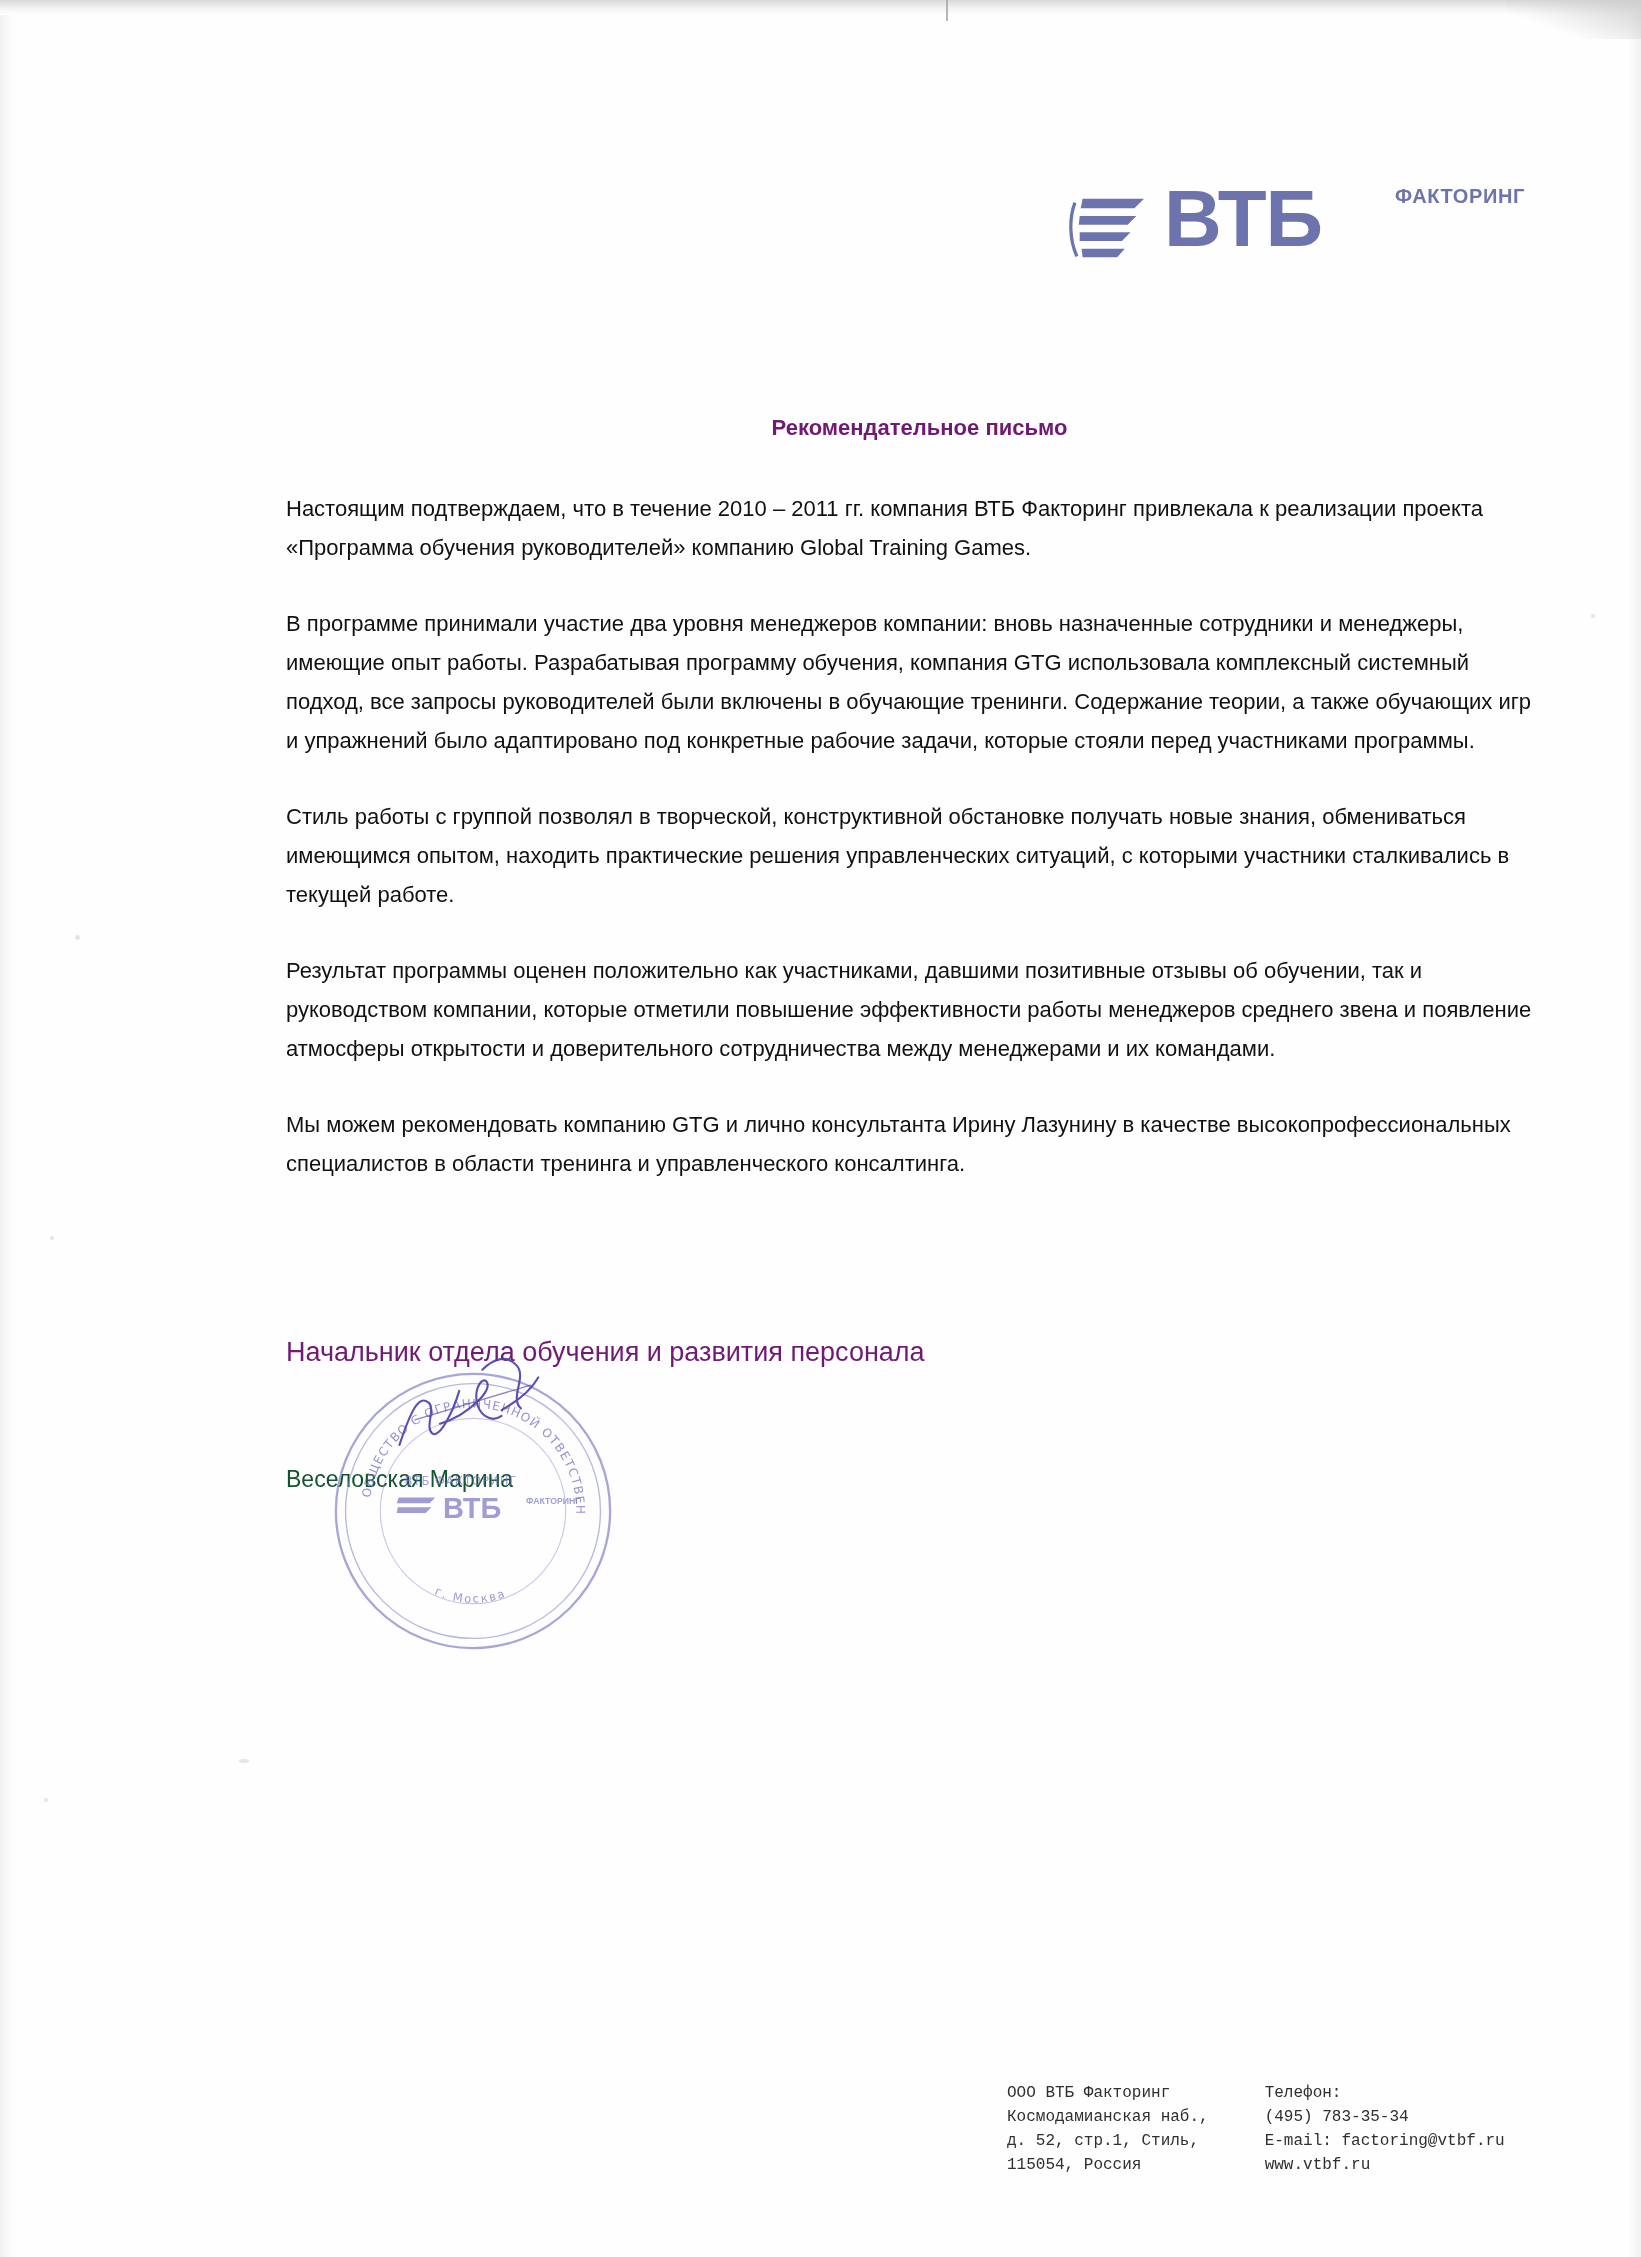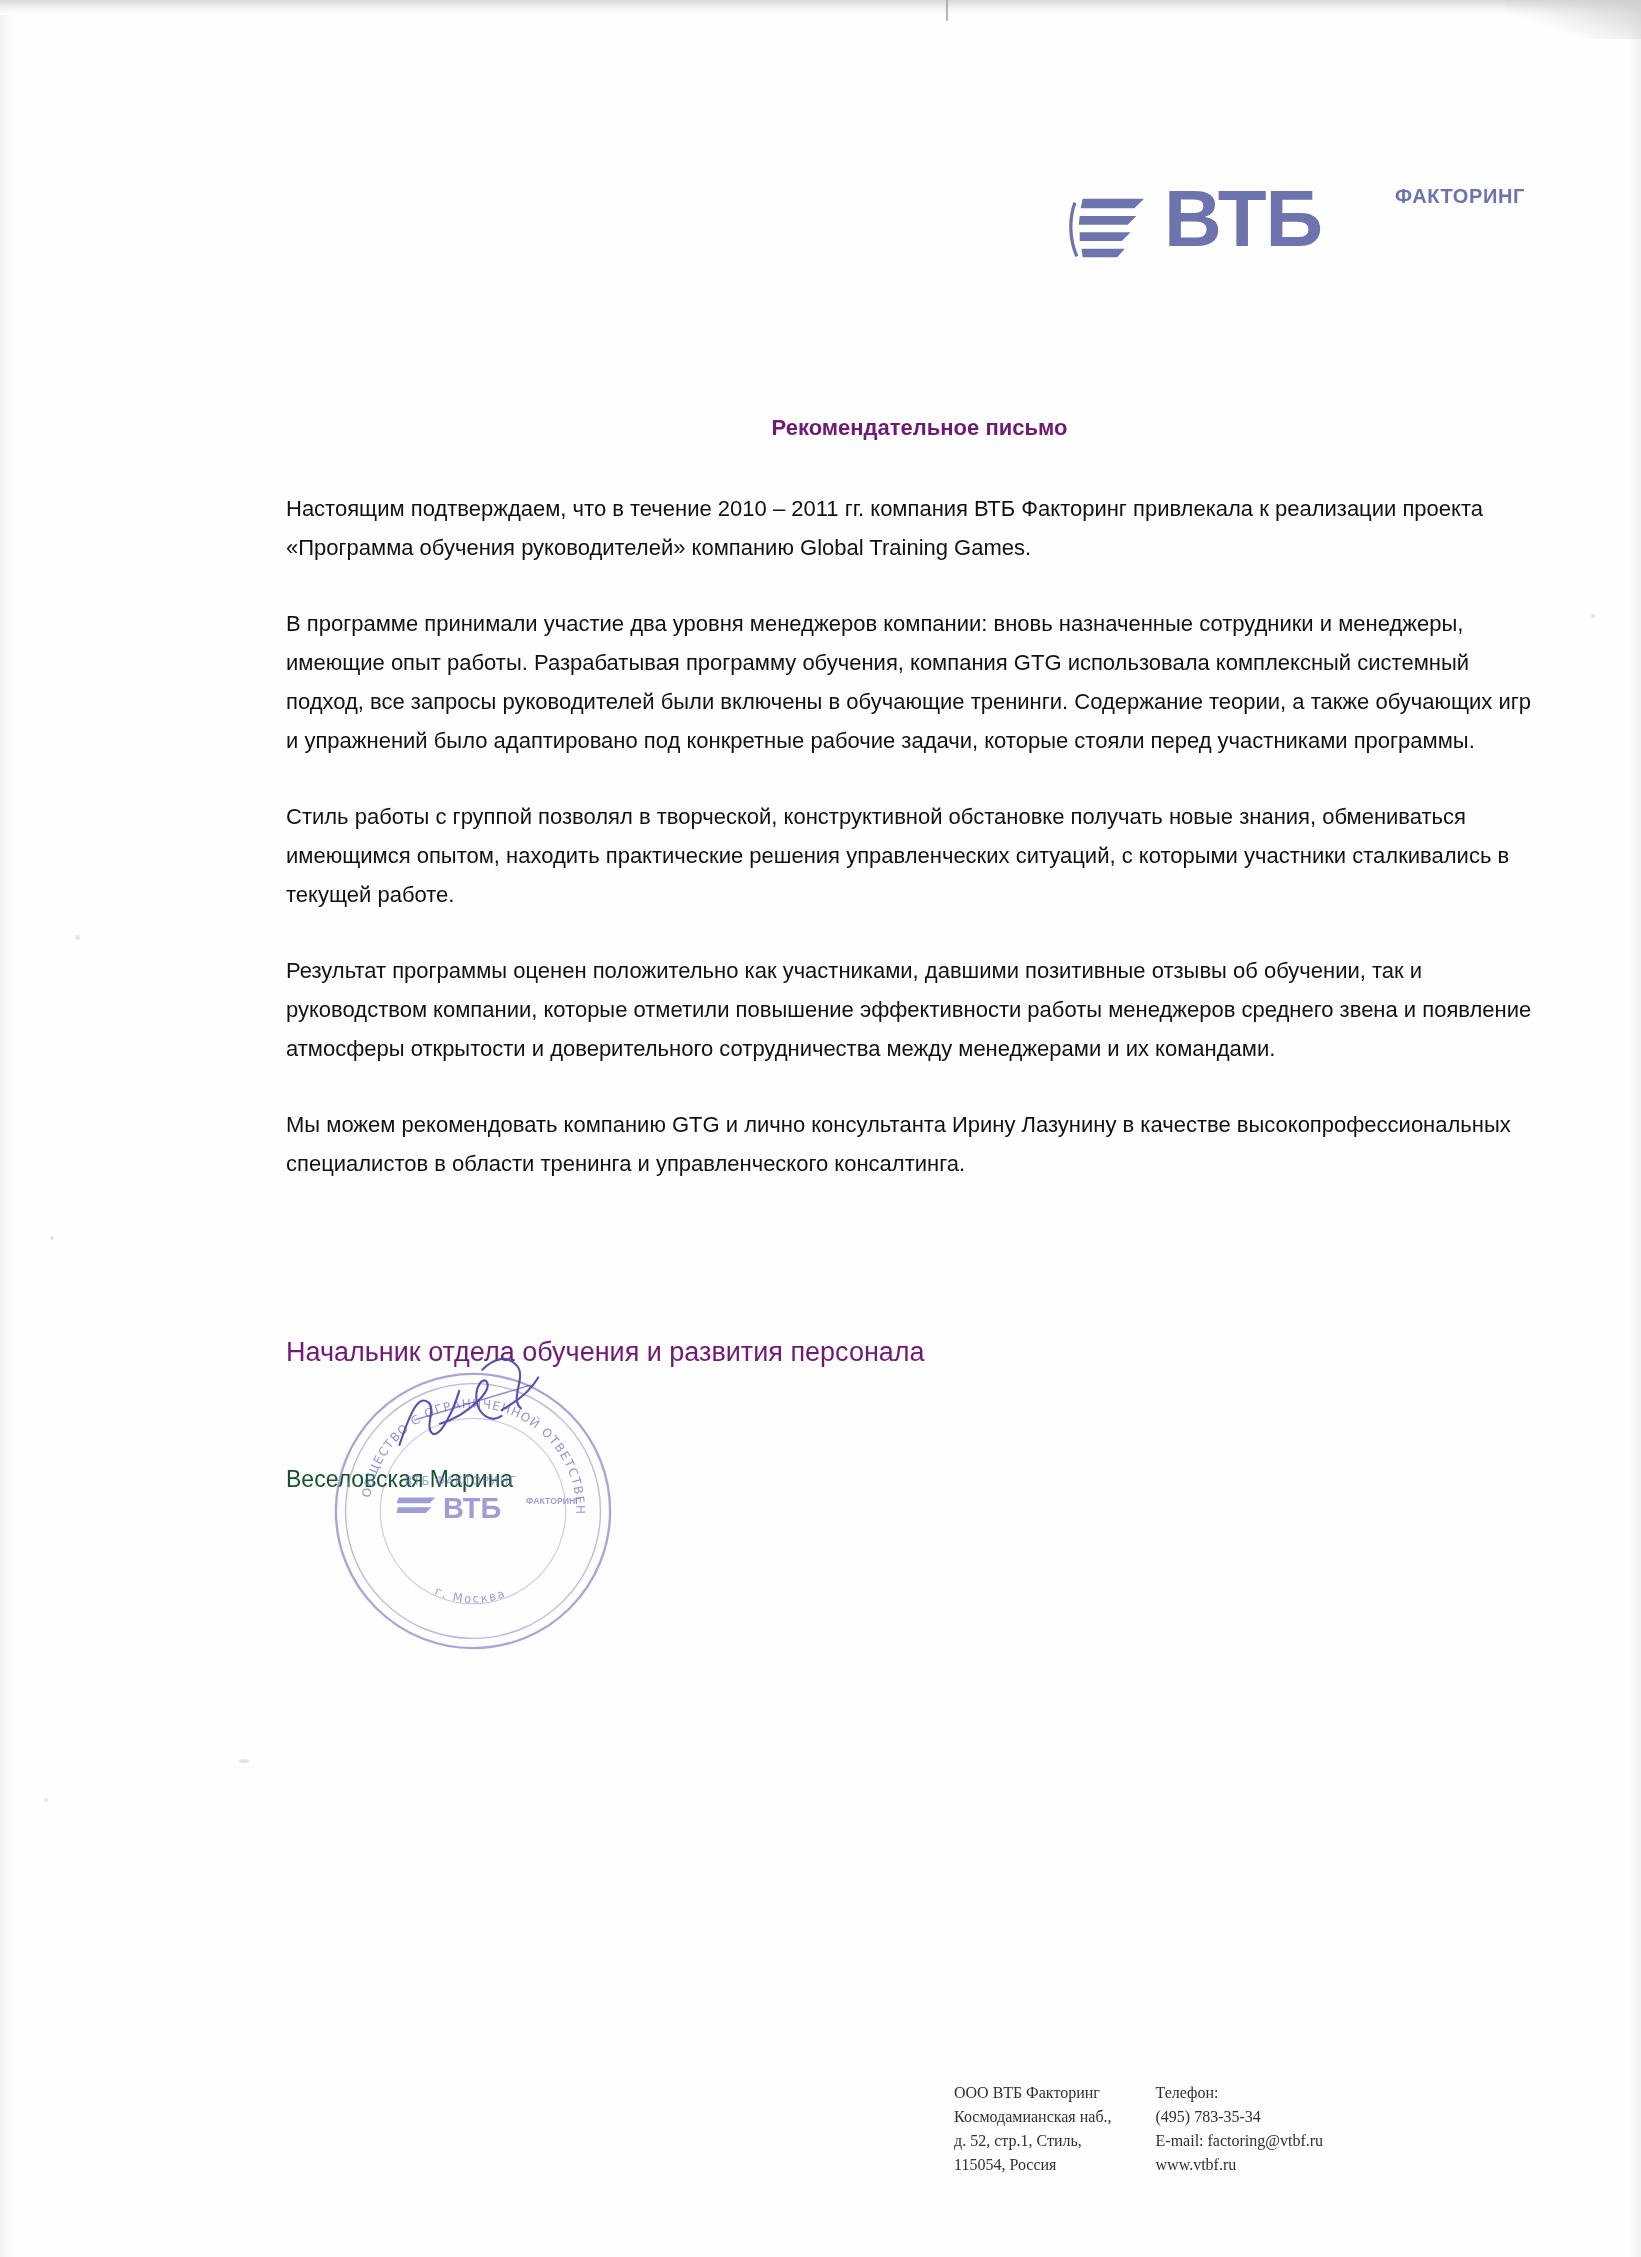--- a/index.html
+++ b/index.html
@@ -140,25 +140,25 @@
     left: 386px;
     top: 1352px;
     width: 212px;
     height: 126px;
     pointer-events: none;
   }
 
   
   .footer {
     position: absolute;
-    left: 954px;
+    left: 1007px;
     top: 2081px;
     display: flex;
-    gap: 44px;
-    font-family: Liberation Serif, serif;
+    gap: 56px;
+    font-family: Liberation Mono, monospace;
     font-size: 16px;
     line-height: 24px;
     color: #2f2f2f;
   }
   .footer-col div { white-space: nowrap; }
 </style>
 </head>
 <body>
 
 <div class="scan-page">

